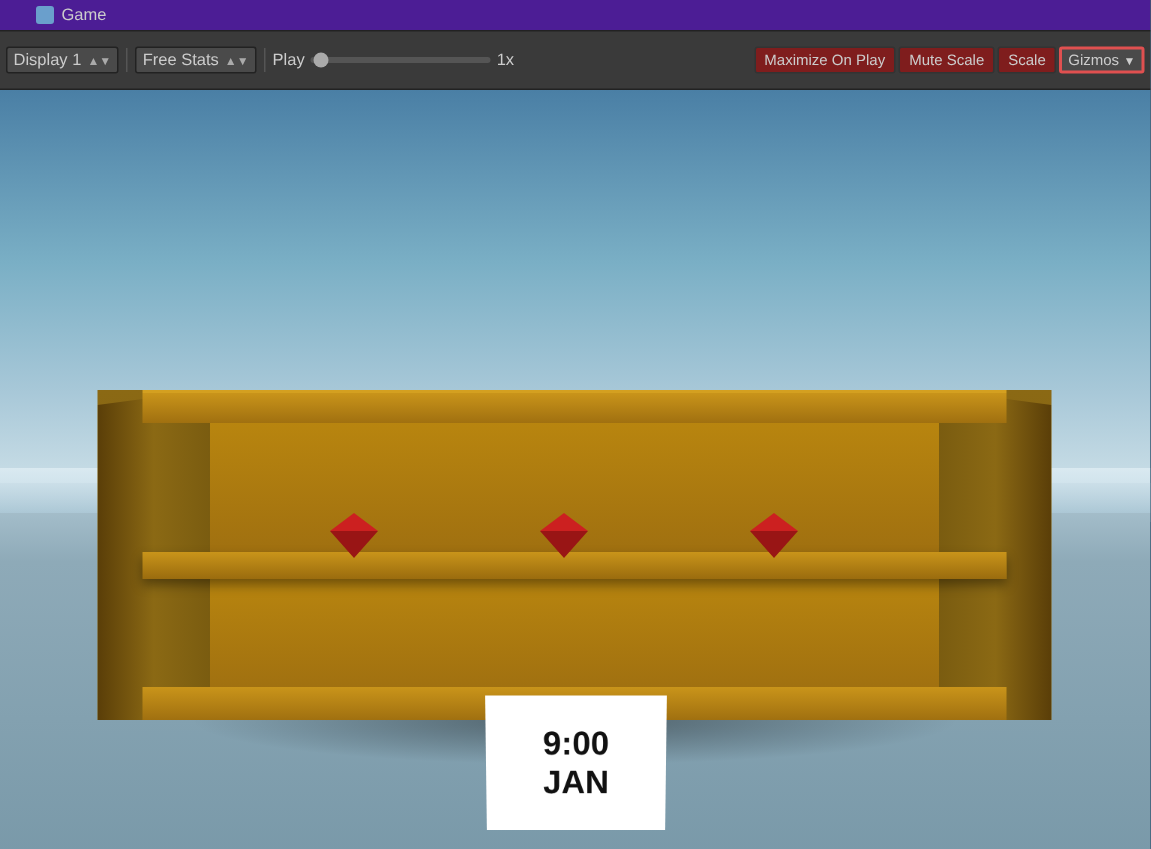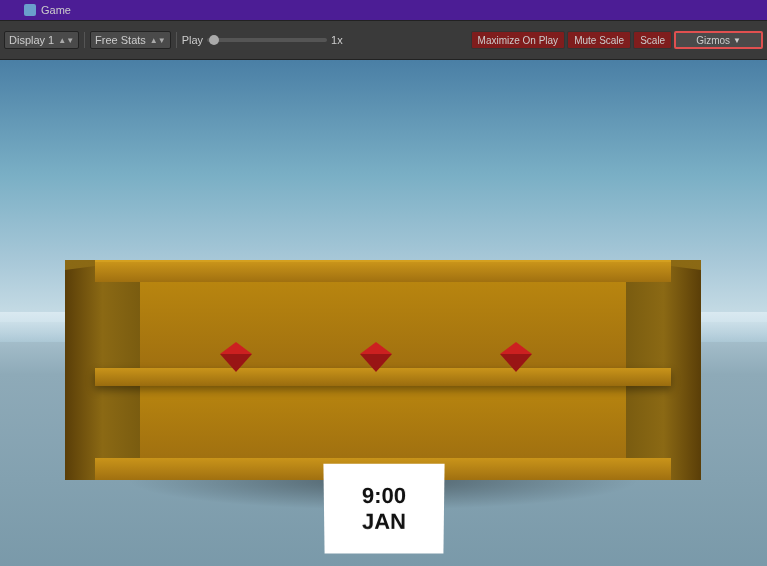--- a/index.html
+++ b/index.html
@@ -94,21 +94,21 @@
       display: flex;
       align-items: center;
     }
     .gizmos-btn {
       height: 18px;
       background: #4a4a4a;
       border: 2px solid #e05050;
       border-radius: 2px;
       color: #ccc;
       font-size: 10px;
-      padding: 0 20px;
+      padding: 0 4px;
       cursor: pointer;
       display: flex;
       align-items: center;
       gap: 3px;
       justify-content: center;
     }
 
     
     .game-viewport {
       width: 767px;

